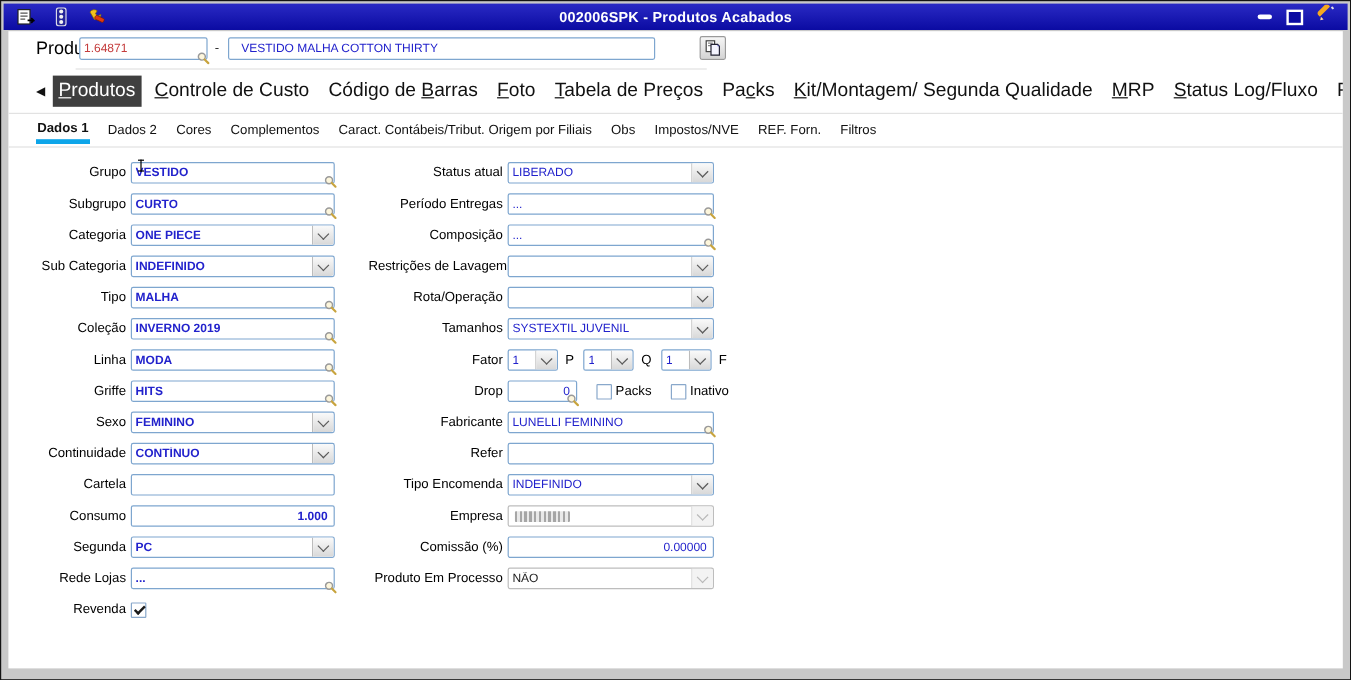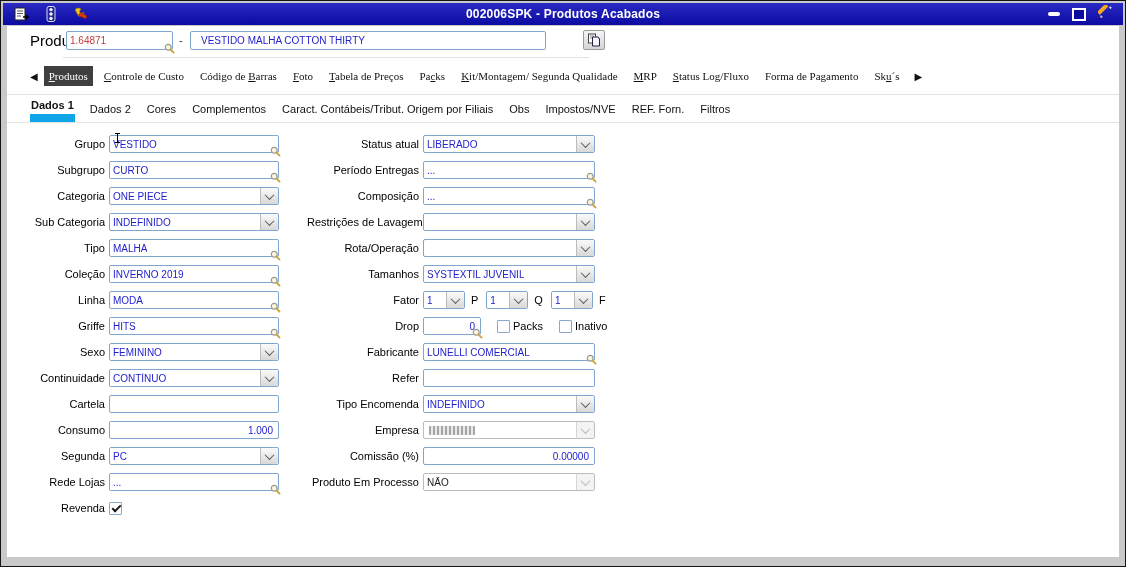--- a/index.html
+++ b/index.html
@@ -29,35 +29,35 @@
   .copy-btn{position:absolute;left:576px;top:0;width:22px;height:20px;border:1px solid #9a9a9a;border-radius:2px;
     background:linear-gradient(#f6f6f6,#d4d4d4);display:flex;align-items:center;justify-content:center;padding:0;}
   .val{color:#2222cc;font-size:10px;white-space:nowrap;overflow:hidden;}
   .val-dark{color:#1c1c1c;}
   .red{color:#c43c3c;}
   .num{width:100%;text-align:right;padding-right:2px;}
   .mag{position:absolute;right:-3px;bottom:-5px;line-height:0;}
   
   .tabstrip{position:absolute;left:23px;top:38px;height:24px;display:flex;align-items:center;}
   .tab-arrow{font-size:10px;color:#111;margin-right:6px;cursor:default;}
-  .tab{font-size:11px;color:#111;padding:4px 5px;margin-right:6px;white-space:nowrap;font-family:Liberation Serif, serif;}
+  .tab{font-size:16px;color:#111;padding:4px 5px;margin-right:6px;white-space:nowrap;}
   .tab.selected{background:#3f3f3f;color:#fff;}
   .tab u,.subtab u{text-underline-offset:1px;}
   
   .subtabstrip{position:absolute;left:23px;top:72px;height:22px;display:flex;align-items:center;}
   .subtab{font-size:11px;color:#111;margin-right:14px;padding:3px 1px;white-space:nowrap;}
-  .subtab.selected{font-weight:bold;border-bottom:8px solid #0ea5e9;}
+  .subtab.selected{font-weight:bold;border-bottom:4px solid #0ea5e9;}
   
   .form-col{position:absolute;display:flex;flex-direction:column;}
   .col-left{left:23px;top:105px;}
   .col-right{left:300px;top:105px;}
   .frow{display:flex;align-items:center;height:26px;}
   .flabel{display:block;width:75px;text-align:right;font-size:11px;color:#000;margin-right:4px;white-space:nowrap;}
   .flabel.wide{width:112px;}
-  .col-left .field{width:170px;}
+  .col-left .field{width:170px;font-weight:bold;}
   .col-right .field{width:172px;}
   .field.sel{padding-right:32px;}
   .field.mini{width:42px!important;}
   .field.small{width:58px!important;}
   .dd{position:absolute;right:0;top:0;bottom:0;width:17px;border-left:1px solid #bcbcbc;border-radius:0 2px 2px 0;
     background:linear-gradient(#fafafa,#d8d8d8);display:flex;align-items:center;justify-content:center;}
   .chev{display:block;width:6px;height:6px;border-right:1.6px solid #5a5a5a;border-bottom:1.6px solid #5a5a5a;
     transform:rotate(45deg) translate(-1px,-1px);}
   .field.dis{border-color:#bdbdbd;}
   .field.dis .dd{background:#f3f3f3;border-left-color:#d5d5d5;}
@@ -422,21 +422,21 @@
             </span>
             <span class="cbgroup">
               <span class="cb"></span>
               <span class="cblabel">Inativo</span>
             </span>
           </div>
         </div>
         <div class="frow">
           <label class="flabel wide">Fabricante</label>
           <div class="field txt">
-            <span class="val">LUNELLI COMERCIAL</span>
+            <span class="val">LUNELLI FEMININO</span>
             <span class="mag"><svg width="11" height="11" viewBox="0 0 11 11">
                 <circle cx="4.2" cy="4.2" r="2.9" fill="#fdf6dc" stroke="#9a9a9a" stroke-width="1.2"></circle>
                 <line x1="6.5" y1="6.5" x2="9.6" y2="9.6" stroke="#c8a43e" stroke-width="1.8" stroke-linecap="round"></line>
               </svg></span>
           </div>
         </div>
         <div class="frow">
           <label class="flabel wide">Refer</label>
           <div class="field txt">
             <span class="val"></span>

